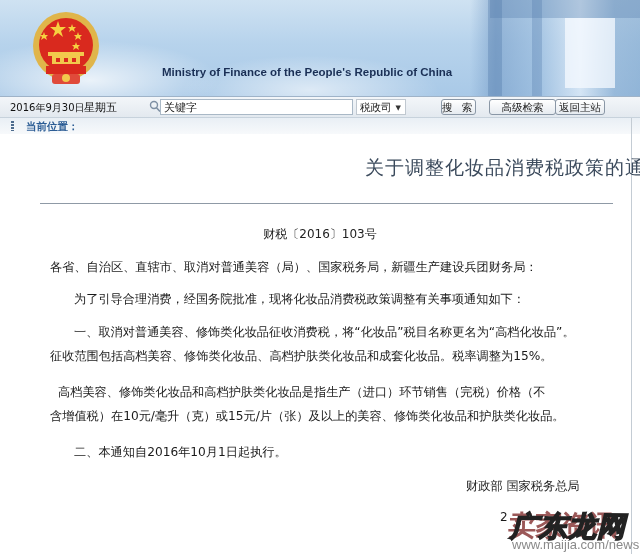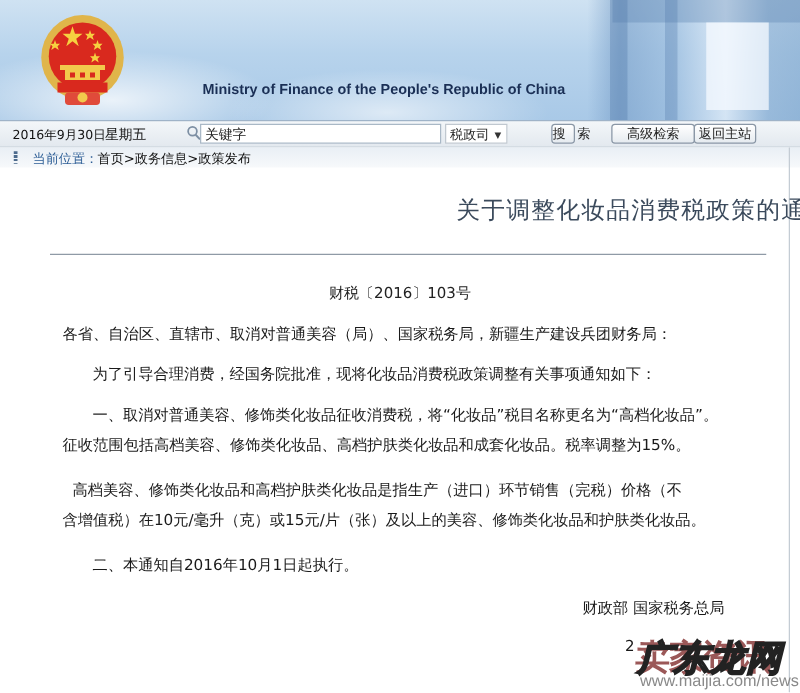--- a/index.html
+++ b/index.html
@@ -55,28 +55,29 @@
   .scope-select {
     position:absolute; left:356px; top:2px; width:50px; height:16px; background:#fff; border:1px solid #c0c8d0;
     font-size:10.5px; padding:1px 3px; color:#222; white-space:nowrap;
   }
   .scope-select .arrow { position:absolute; right:4px; top:4px; font-size:7px; color:#333; }
   .btn {
     position:absolute; top:2px; height:16px; border:1px solid #8a97a6; border-radius:3px;
     background: linear-gradient(180deg,#ffffff 0%,#e6ebf0 100%); font-size:10.5px; color:#222;
     text-align:center; line-height:14px; white-space:nowrap;
   }
-  .btn-search { left:441px; width:19px; letter-spacing:3px; }
+  .btn-search { left:441px; width:35px; letter-spacing:3px; }
   .btn-adv { left:489px; width:67px; }
   .btn-home { left:555px; width:50px; }
 
   
   .crumbbar {
     position:absolute; left:0; top:118px; width:640px; height:16px;
     background: linear-gradient(180deg, #e9eff5 0%, #f7f9fb 100%);
+    font-weight: bold;
   }
   .crumb-marker { position:absolute; left:11px; top:3px; width:3px; height:10px;
     background: repeating-linear-gradient(180deg,#4d6b8d 0 2px, transparent 2px 3px); }
   .crumb-label { position:absolute; left:26px; top:2px; font-size:10.5px; color:#2c5d95; white-space:nowrap; }
   .crumb-path { position:absolute; left:78px; top:2px; font-size:10.5px; color:#111; white-space:nowrap; }
   .crumb-path span { cursor:pointer; }
 
   .right-border { position:absolute; left:631px; top:118px; width:1px; height:436px; background:#c4ccd4; }
 
   
@@ -149,23 +150,20 @@
     <span class="arrow">▼</span>
   </div>
   <div class="btn btn-search">搜 索</div>
   <div class="btn btn-adv">高级检索</div>
   <div class="btn btn-home">返回主站</div>
 </div>
 
 <div class="crumbbar">
   <div class="crumb-marker"></div>
   <span class="crumb-label">当前位置：</span>
-  <span class="crumb-path">
-    <span>首页</span><span>&gt;</span><span>政务信息</span><span>&gt;</span><span>政策发布</span>
-  </span>
 </div>
 
 <div class="right-border"></div>
 
 <div class="doc-title">关于调整化妆品消费税政策的通知</div>
 <div class="title-rule"></div>
 <div class="doc-number">财税〔2016〕103号</div>
 
 <div class="para p-addressee">各省、自治区、直辖市、取消对普通美容（局）、国家税务局，新疆生产建设兵团财务局：</div>
 <div class="para p-intro">为了引导合理消费，经国务院批准，现将化妆品消费税政策调整有关事项通知如下：</div>

